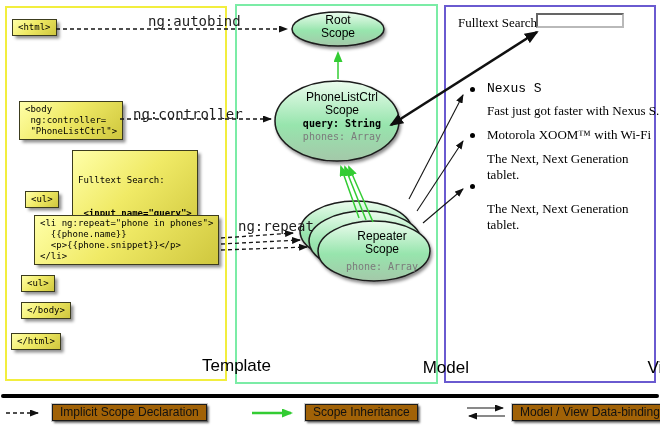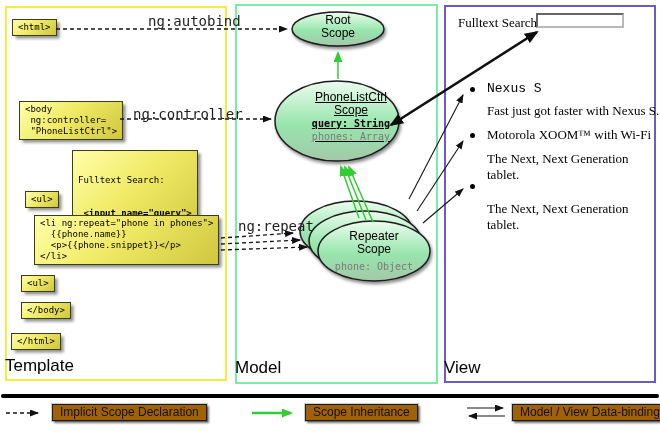--- a/index.html
+++ b/index.html
@@ -3,21 +3,21 @@
 <meta charset="utf-8">
 <style>
   html,body{margin:0;padding:0;background:#fff;}
   #stage{position:relative;width:660px;height:435px;background:#fff;overflow:hidden;
          font-family:"Liberation Sans",sans-serif;}
   
   .col{position:absolute;box-sizing:border-box;background:#fff;z-index:0;}
   #col-template{left:5px;top:6px;width:222px;height:375px;border:2px solid #f2ee3e;}
   #col-model{left:235px;top:4px;width:203px;height:380px;border:2px solid #7beca6;}
   #col-view{left:444px;top:5px;width:212px;height:378px;border:2px solid #6a5ad0;}
-  .col-label{position:absolute;text-align:left;font-size:17px;color:#000;z-index:8;}
+  .col-label{position:absolute;text-align:right;font-size:17px;color:#000;z-index:8;padding-left:44px;}
   
   .code-box{position:absolute;z-index:4;
     background:linear-gradient(135deg,#ffffa8 0%,#f0ea66 45%,#cfc73e 100%);
     border:1px solid #3c3c1e;box-shadow:2.5px 2.5px 3px rgba(0,0,0,.45);
     font-family:"DejaVu Sans Mono","Liberation Mono",monospace;
     font-size:9px;line-height:11px;color:#000;padding:2px 5px;white-space:pre;}
   .code-box .b{font-weight:bold;display:block;}
   .code-box .r{display:block;}
   
   .ng-label{position:absolute;z-index:8;font-family:"DejaVu Sans Mono","Liberation Mono",monospace;
@@ -135,30 +135,30 @@
   <div class="code-box" style="left:11px;top:333px;">&lt;/html&gt;</div>
 
   <div class="ng-label" style="left:148px;top:13px;">ng:autobind</div>
   <div class="ng-label" style="left:133px;top:106px;">ng:controller</div>
   <div class="ng-label" style="left:238px;top:218px;">ng:repeat</div>
 
   <div class="scope-text" style="left:293px;top:14px;width:90px;">
     <div>Root</div>
     <div>Scope</div>
   </div>
-  <div class="scope-text" style="left:289px;top:91px;width:124px;text-decoration:underline;">
+  <div class="scope-text" style="left:280px;top:91px;width:124px;">
     <div>PhoneListCtrl</div>
     <div>Scope</div>
     <div class="scope-prop prop-bold" style="">query: String</div>
     <div class="scope-prop prop-gray">phones: Array</div>
   </div>
-  <div class="scope-text" style="left:318px;top:230px;width:112px;">
+  <div class="scope-text" style="left:318px;top:230px;width:128px;">
     <div>Repeater</div>
     <div>Scope</div>
-    <div class="scope-prop prop-gray" style="margin-top:4px;">phone: Object</div>
+    <div class="scope-prop prop-gray" style="margin-top:4px;">phone: Array</div>
   </div>
 
   <div class="view-serif" style="left:458px;top:15px;">Fulltext Search:</div>
   <input id="search-input" type="text" style="">
 
   <div class="bullet" style="left:470px;top:87px;"></div>
   <div class="view-serif" style="left:487px;top:81px;font-family:Liberation Mono, monospace;">Nexus S</div>
   <div class="view-serif" style="left:487px;top:103px;">Fast just got faster with Nexus S.</div>
 
   <div class="bullet" style="left:470px;top:133px;"></div>

